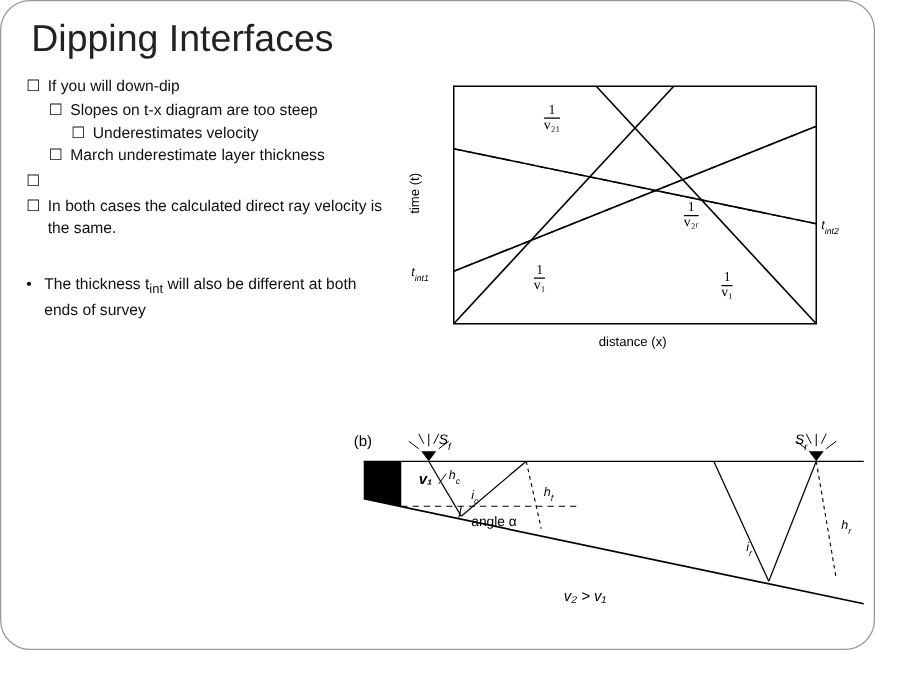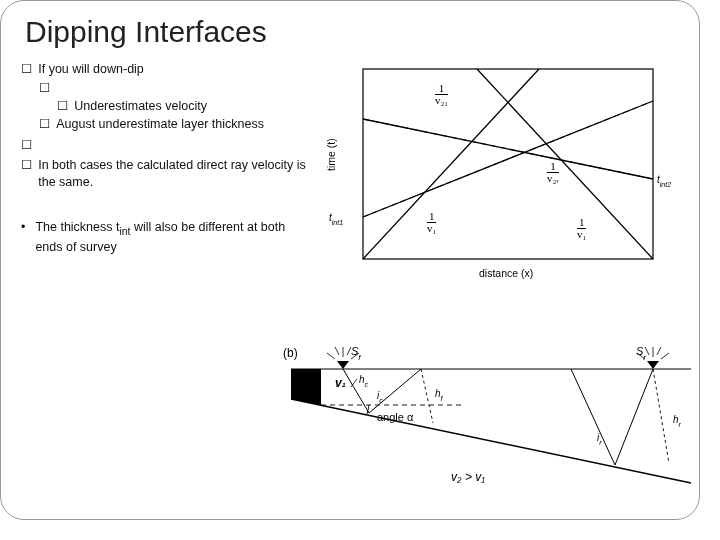--- a/index.html
+++ b/index.html
@@ -84,28 +84,29 @@
 
   <div class="content-row">
     <div class="text-col">
 
       <div class="bullet-l1">
         <span class="bullet-sym">☐</span>
         <span>If you will down-dip</span>
       </div>
       <div class="bullet-l2">
         <span class="bullet-sym">☐</span>
+        <span>Slopes on t-x diagram are too steep</span>
       </div>
       <div class="bullet-l3">
         <span class="bullet-sym">☐</span>
         <span>Underestimates velocity</span>
       </div>
       <div class="bullet-l2">
         <span class="bullet-sym">☐</span>
-        <span>August underestimate layer thickness</span>
+        <span>March underestimate layer thickness</span>
       </div>
 
       <div class="bullet-l1" style="margin-top:4px">
         <span class="bullet-sym">☐</span>
       </div>
 
       <div class="bullet-l1" style="margin-top:4px">
         <span class="bullet-sym">☐</span>
         <span>In both cases the calculated direct ray velocity is the same.</span>
       </div>

